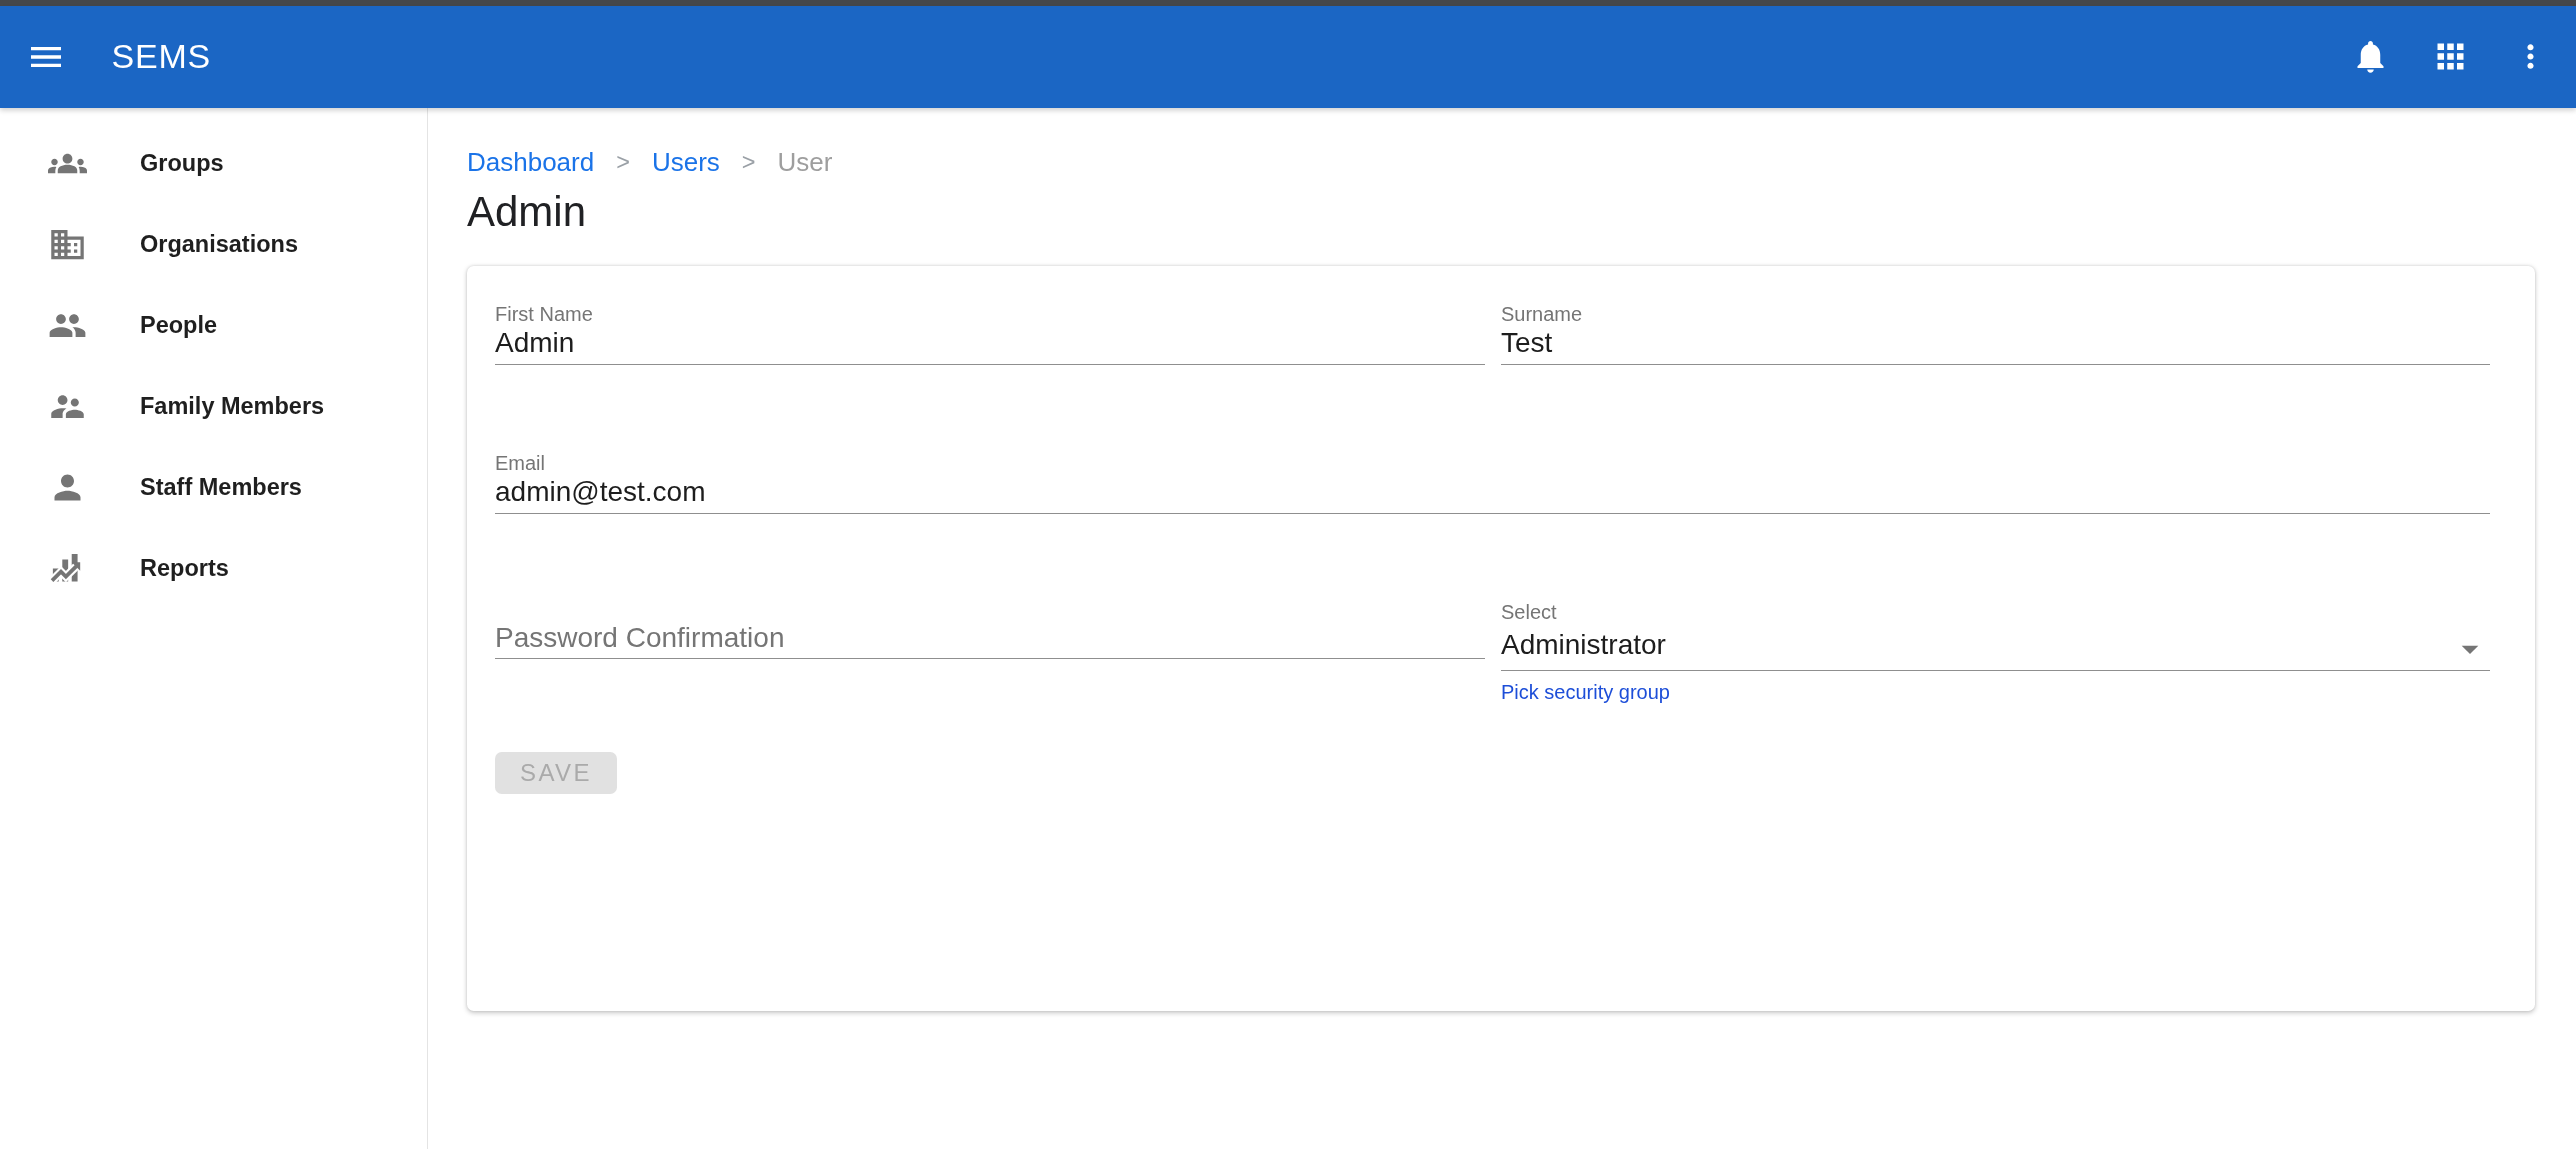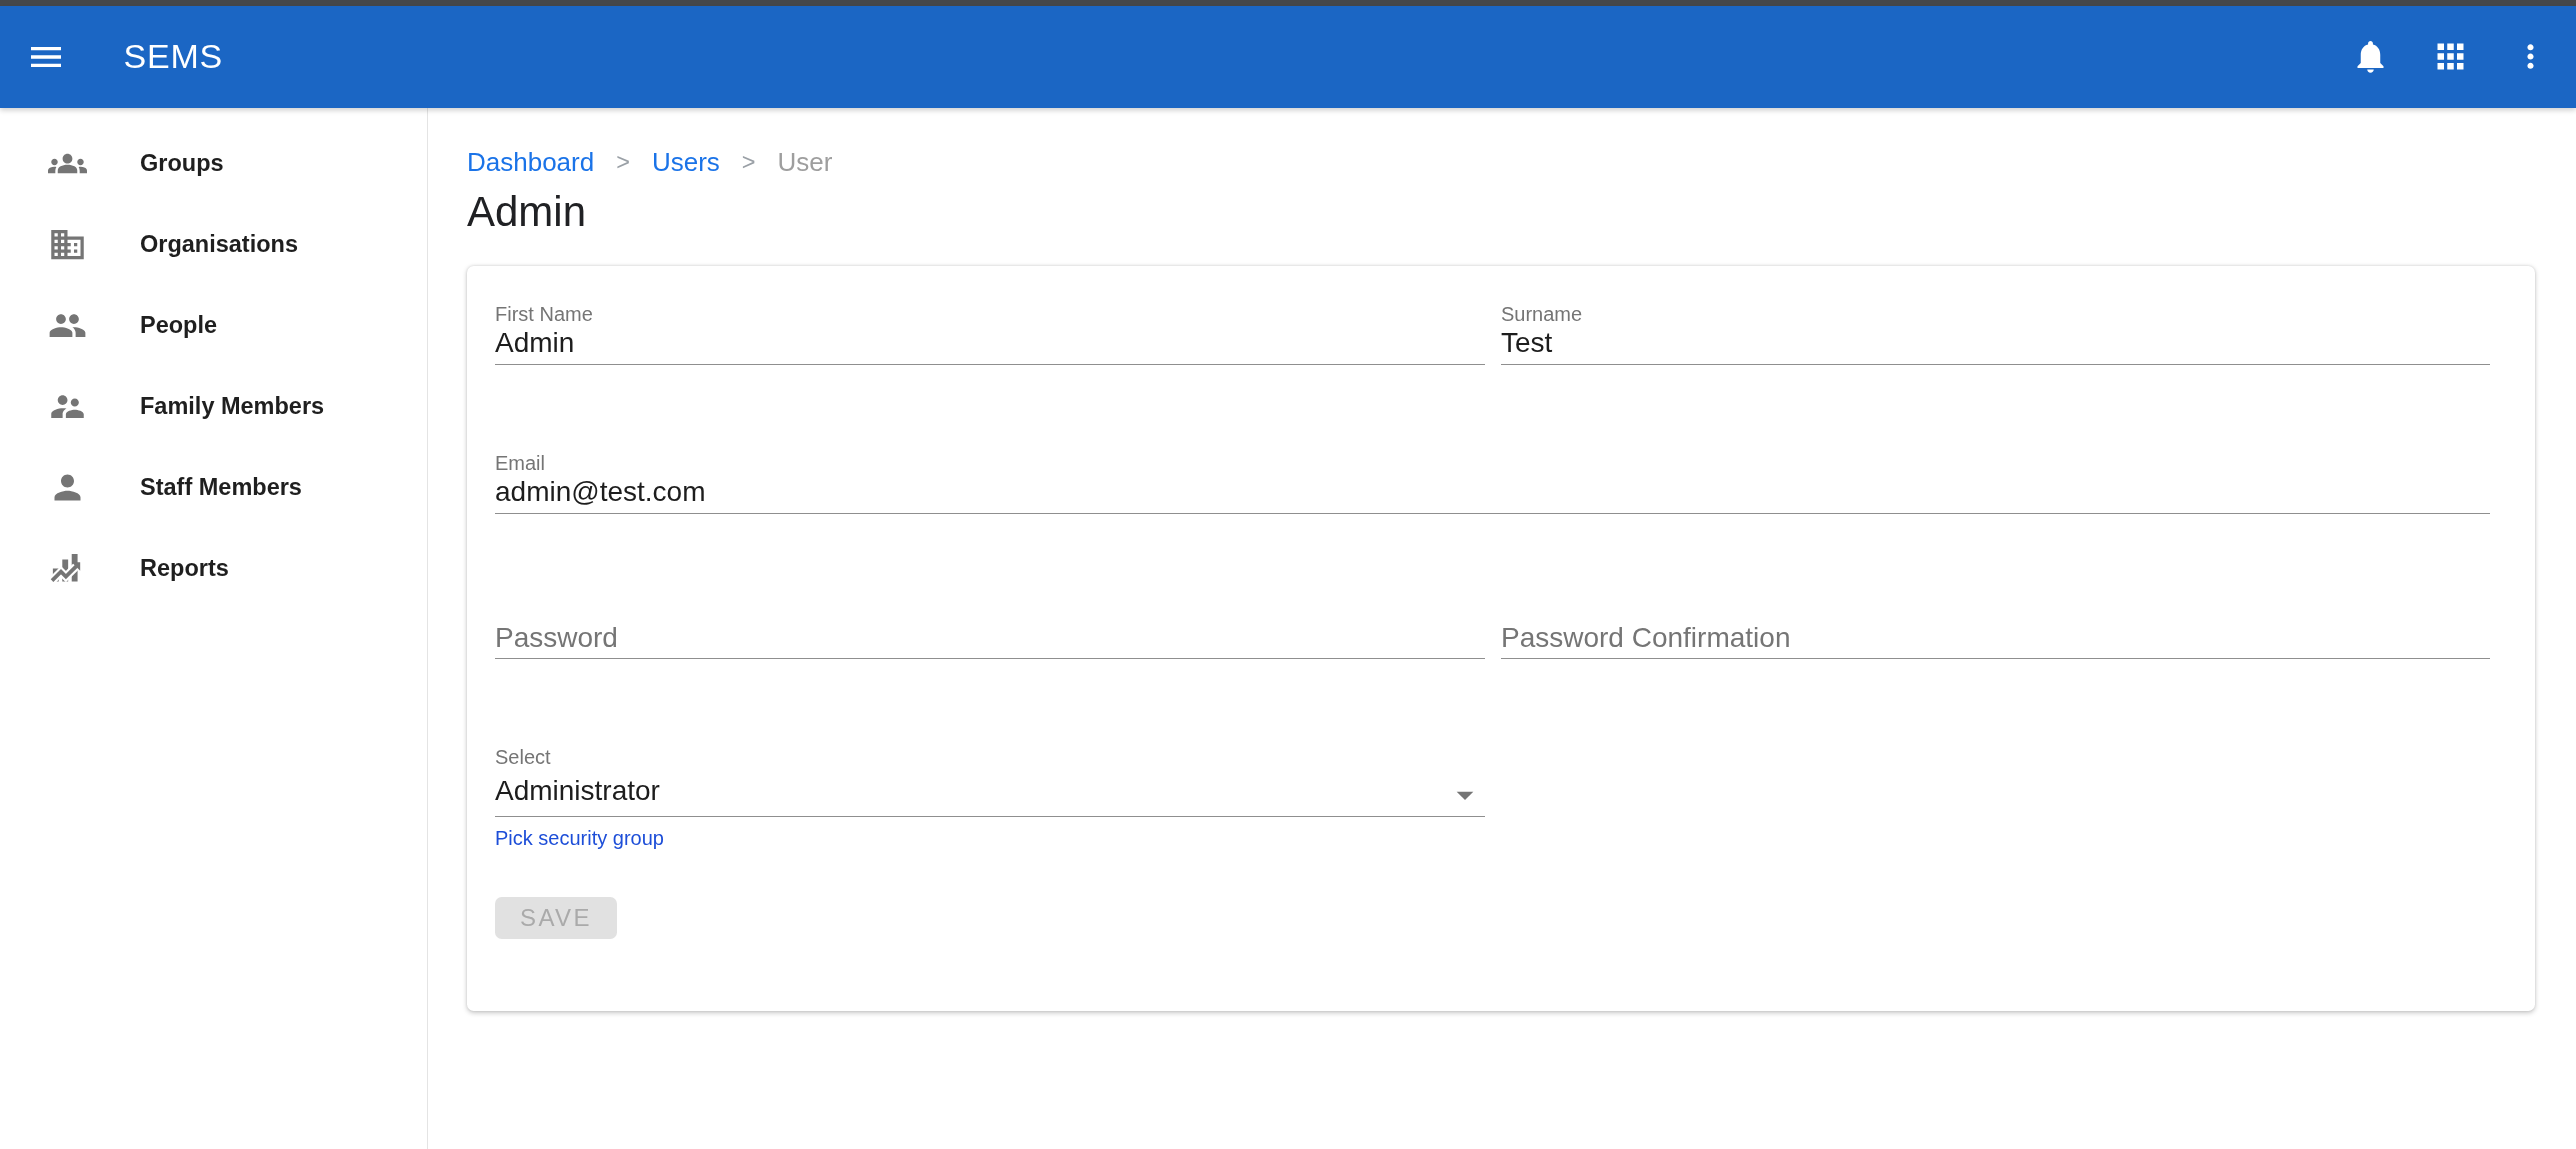--- a/index.html
+++ b/index.html
@@ -5,21 +5,21 @@
   * { margin:0; padding:0; box-sizing:border-box; }
   html,body { width:2576px; height:1150px; background:#ffffff; overflow:hidden;
               font-family:"Liberation Sans", sans-serif; }
 
   
   .top-strip { height:5.9px; background:#45474A; }
 
   
   .appbar { height:102px; background:#1B66C4; color:#fff; display:flex; align-items:center;
             padding:0 25px 0 23.5px; position:relative; z-index:5;
-            box-shadow:0 2.5px 5px rgba(0,0,0,0.18);gap:12px; }
+            box-shadow:0 2.5px 5px rgba(0,0,0,0.18); }
   .icon-btn { width:45px; height:45px; border:none; background:transparent; color:#fff;
               display:flex; align-items:center; justify-content:center; cursor:pointer; padding:0; }
   .appbar-title { margin-left:43px; font-size:34px; font-weight:400; letter-spacing:0.8px; color:#fff; }
   .appbar-spacer { flex:1; }
   .appbar-right { display:flex; align-items:center; gap:38px; }
   .appbar-right .icon-btn { width:42px; }
 
   
   .layout { display:flex; height:1042px; }
 
@@ -191,23 +191,20 @@
         <div class="field">
           <label class="field-label">Surname</label>
           <input class="text-input" type="text" value="Test" style="">
         </div>
 
         <div class="field row-email">
           <label class="field-label">Email</label>
           <input class="text-input" type="text" value="admin@test.com" style="">
         </div>
 
-        <div class="field row-password">
-          <input class="text-input" type="password" placeholder="Password" style="">
-        </div>
 
         <div class="field row-password">
           <input class="text-input" type="password" placeholder="Password Confirmation" style="">
         </div>
 
         <div class="field row-select">
           <label class="field-label">Select</label>
           <div class="select-box">
             <span class="select-value">Administrator</span>
             <span class="select-arrow">

